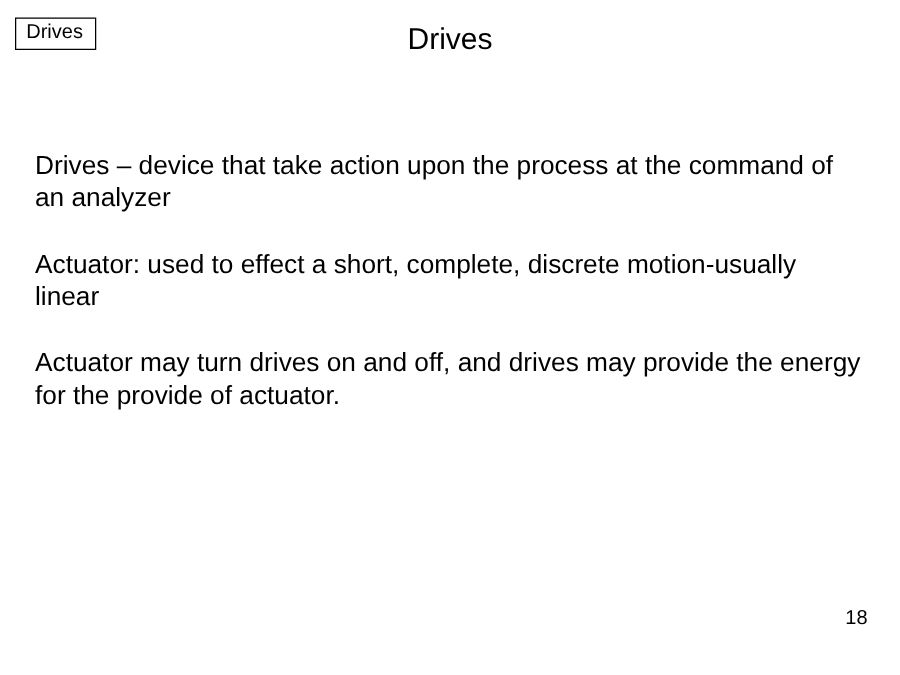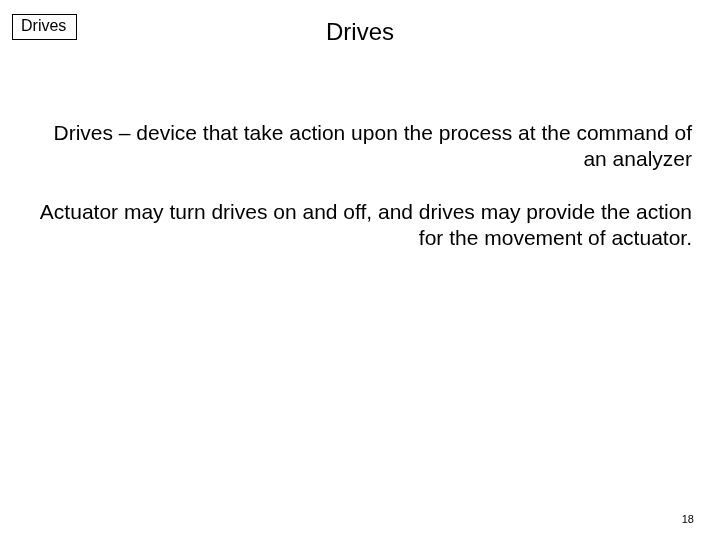--- a/index.html
+++ b/index.html
@@ -34,41 +34,41 @@
   .body {
     position: absolute;
     top: 120px;
     left: 28px;
     right: 28px;
     font-size: 21px;
     line-height: 1.22;
   }
   .para {
     margin-bottom: 28px;
-    text-align: right;
   }
   .page-num {
     position: absolute;
-    bottom: 15px;
+    bottom: 36px;
     right: 26px;
-    font-size: 11px;
+    font-size: 16px;
     text-align: right;
   }
 </style>
 </head>
 <body>
 
 <div class="topic-box">
   <span>Drives</span>
 </div>
 
 <div class="slide-title">Drives</div>
 
 <div class="body">
   <div class="para">Drives – device that take action upon the process at the command of an analyzer</div>
 
   <div class="para">
+    <div>Actuator: used to effect a short, complete, discrete motion-usually linear</div>
   </div>
 
-  <div class="para">Actuator may turn drives on and off, and drives may provide the action for the movement of actuator.</div>
+  <div class="para">Actuator may turn drives on and off, and drives may provide the energy for the provide of actuator.</div>
 </div>
 
 <div class="page-num">18</div>
 
 </body></html>

